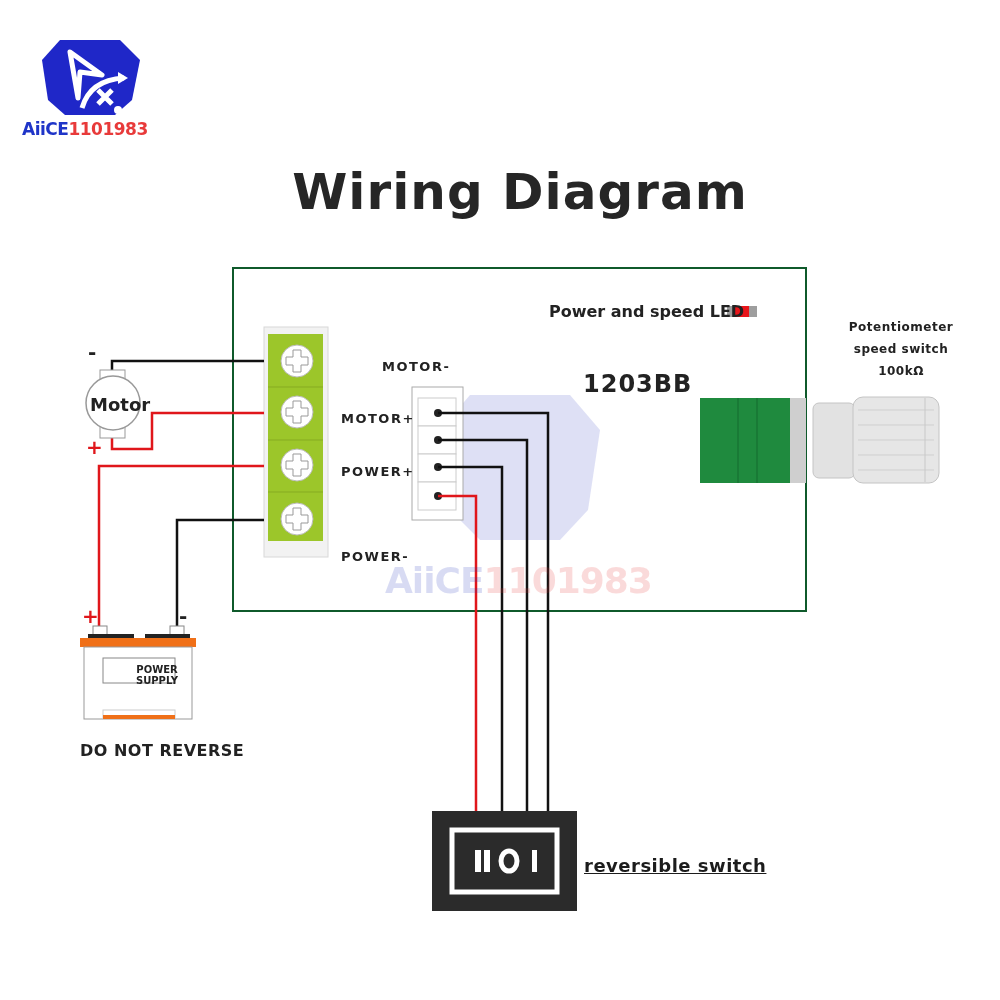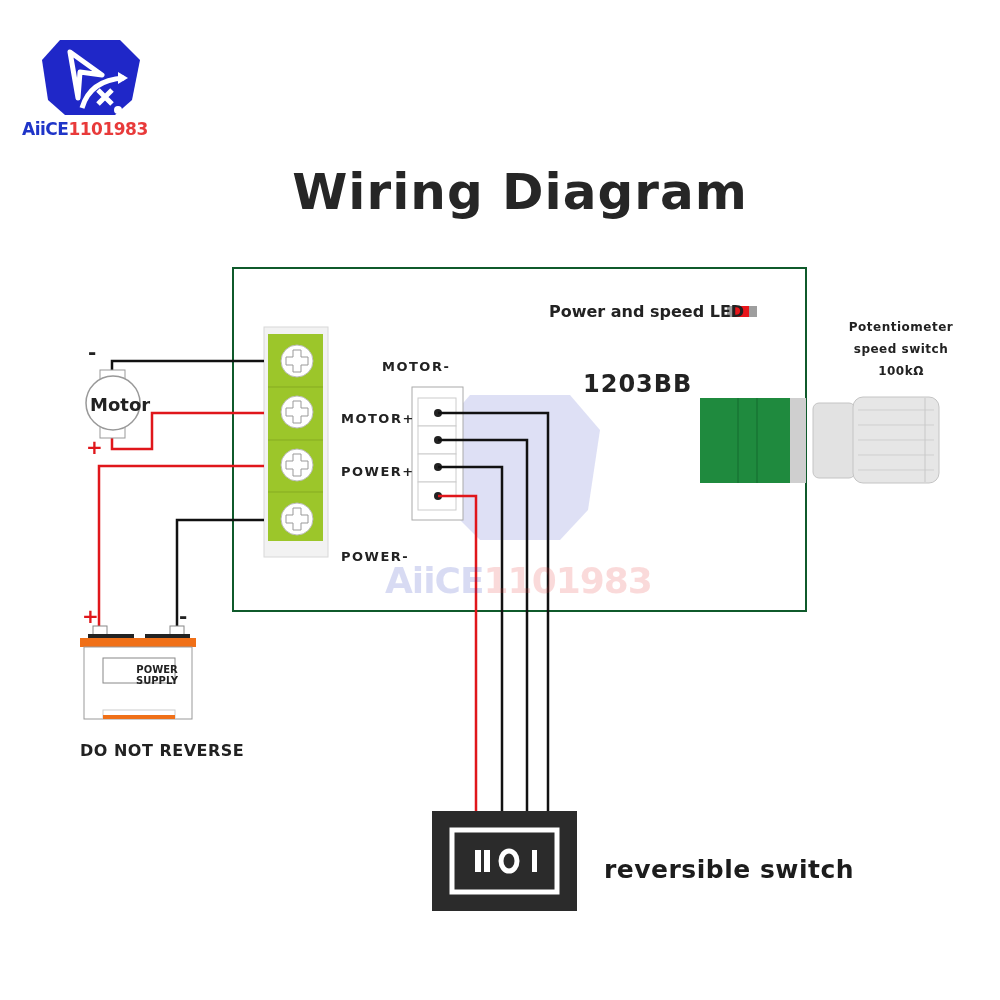--- a/index.html
+++ b/index.html
@@ -160,13 +160,13 @@
 
 <div class="abs label" style="left:90px;top:394px;font-size:18px;">Motor</div>
 <div class="abs label" style="left:88px;top:340px;font-size:20px;">-</div>
 <div class="abs label" style="left:86px;top:435px;font-size:20px;color:#e0161b;">+</div>
 
 <div class="abs label" style="left:82px;top:604px;font-size:20px;color:#e0161b;">+</div>
 <div class="abs label" style="left:179px;top:604px;font-size:20px;">-</div>
 <div class="abs label" style="left:121px;top:664px;width:72px;text-align:center;font-size:10px;">POWER SUPPLY</div>
 <div class="abs label" style="left:69px;top:741px;font-size:16px;letter-spacing:0.5px;margin-left:11px;">DO NOT REVERSE</div>
 
-<div class="abs label" style="left:604px;top:855px;font-size:25px;letter-spacing:0.5px;color:#1c1c1c;">reversible switch</div>
+<div class="abs label" style="left:584px;top:855px;font-size:18px;letter-spacing:0.5px;color:#1c1c1c;text-decoration:underline;">reversible switch</div>
 
 </body></html>

